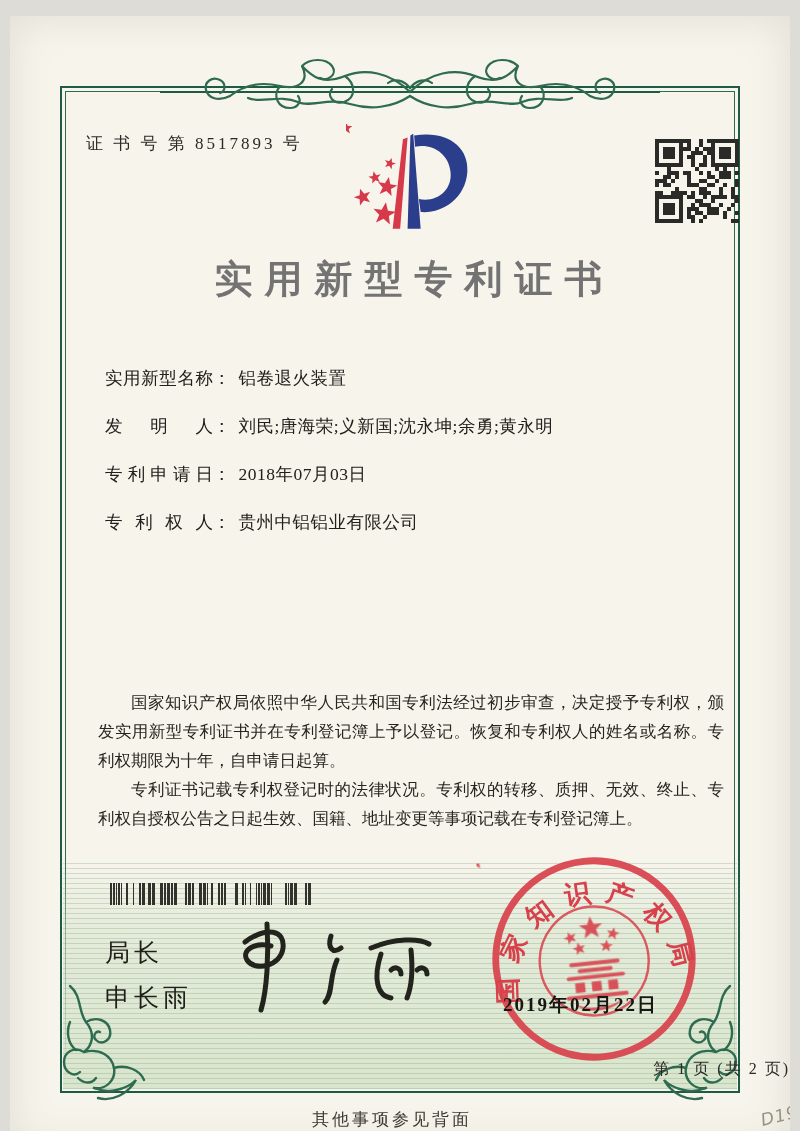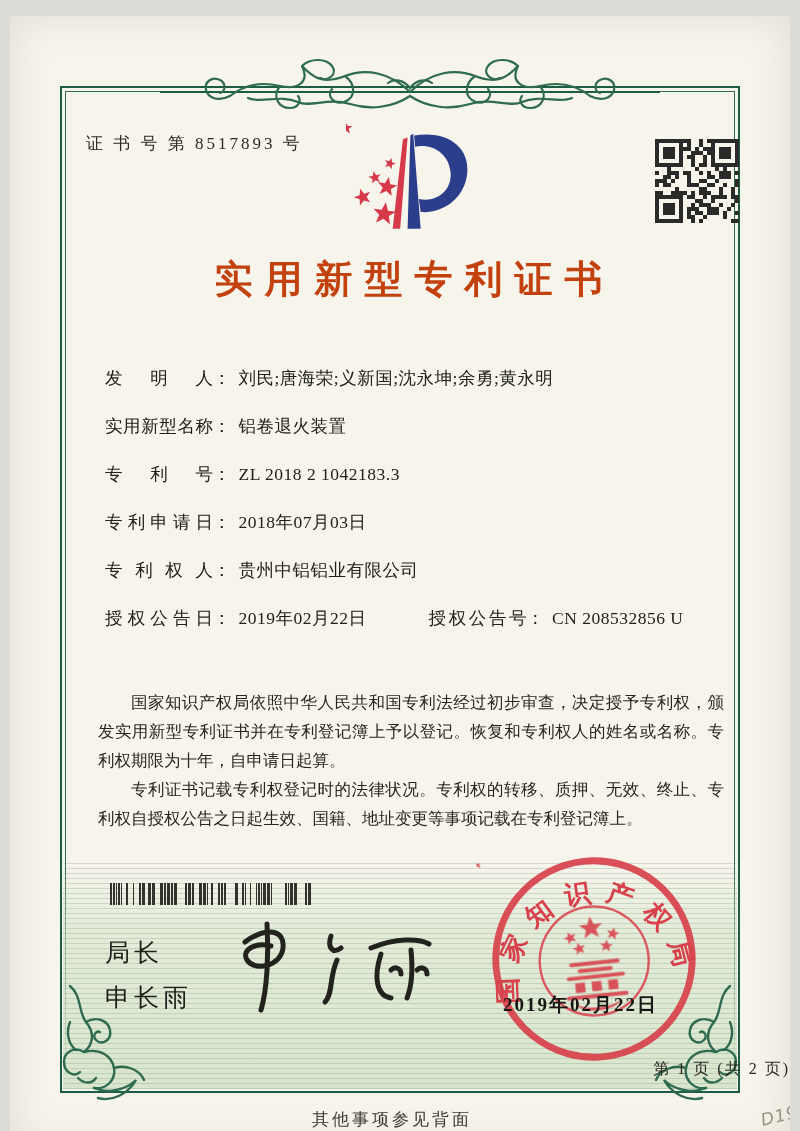--- a/index.html
+++ b/index.html
@@ -30,21 +30,21 @@
   }
   .cert-number{
     position:absolute;left:76px;top:116px;
     font-size:17px;letter-spacing:3px;color:#2a2a26;
   }
   .logo{position:absolute;left:336px;top:108px;width:140px;height:122px;}
   .qr{position:absolute;left:645px;top:123px;width:84px;height:84px;}
   .title{
     position:absolute;left:0;right:0;top:238px;
     text-align:center;font-size:38px;font-weight:bold;
-    letter-spacing:12px;color:#c2410c;padding-left:29px;
+    letter-spacing:12px;color:#737373;padding-left:29px;
   }
   .fields{position:absolute;left:95px;top:338px;right:70px;font-size:17.5px;}
   .field-row{height:48px;line-height:48px;white-space:nowrap;}
   .field-label{
     display:inline-block;width:108px;
     text-align:justify;text-align-last:justify;
     vertical-align:top;
   }
   .field-colon{display:inline-block;margin-right:8px;}
   .field-value{letter-spacing:.5px;}
@@ -288,36 +288,30 @@
         <rect x="11" y="20" width="1" height="1"></rect>
         <rect x="19" y="20" width="1" height="1"></rect>
         <rect x="20" y="20" width="1" height="1"></rect>
       </g>
     </svg>
 
   <div class="title">实用新型专利证书</div>
 
   <div class="fields">
     <div class="field-row">
-      <span class="field-label">发明人</span><span class="field-colon">：</span><span class="field-value">刘民;唐海荣;义新国;沈永坤;余勇;黄永明</span>
-    </div>
-    <div class="field-row">
       <span class="field-label">实用新型名称</span><span class="field-colon">：</span><span class="field-value">铝卷退火装置</span>
     </div>
     <div class="field-row">
-      <span class="field-label">专利号</span><span class="field-colon">：</span><span class="field-value">ZL 2018 2 1042183.3</span>
+      <span class="field-label">发明人</span><span class="field-colon">：</span><span class="field-value">刘民;唐海荣;义新国;沈永坤;余勇;黄永明</span>
     </div>
     <div class="field-row">
       <span class="field-label">专利申请日</span><span class="field-colon">：</span><span class="field-value">2018年07月03日</span>
     </div>
     <div class="field-row">
       <span class="field-label">专利权人</span><span class="field-colon">：</span><span class="field-value">贵州中铝铝业有限公司</span>
-    </div>
-    <div class="grant-row">
-      <span><span class="field-label">授权公告日</span><span class="field-colon">：</span><span class="field-value">2019年02月22日</span></span><span class="grant-second"><span class="field-label">授权公告号</span><span class="field-colon">：</span><span class="field-value">CN 208532856 U</span></span>
     </div>
   </div>
 
   <div class="body-text">
     <p>国家知识产权局依照中华人民共和国专利法经过初步审查，决定授予专利权，颁发实用新型专利证书并在专利登记簿上予以登记。恢复和专利权人的姓名或名称。专利权期限为十年，自申请日起算。</p>
     <p>专利证书记载专利权登记时的法律状况。专利权的转移、质押、无效、终止、专利权自授权公告之日起生效、国籍、地址变更等事项记载在专利登记簿上。</p>
   </div>
 
   <svg class="barcode" id="barcodeSvg" viewBox="0 0 206 22" preserveAspectRatio="none">
       <g fill="#33332e">

